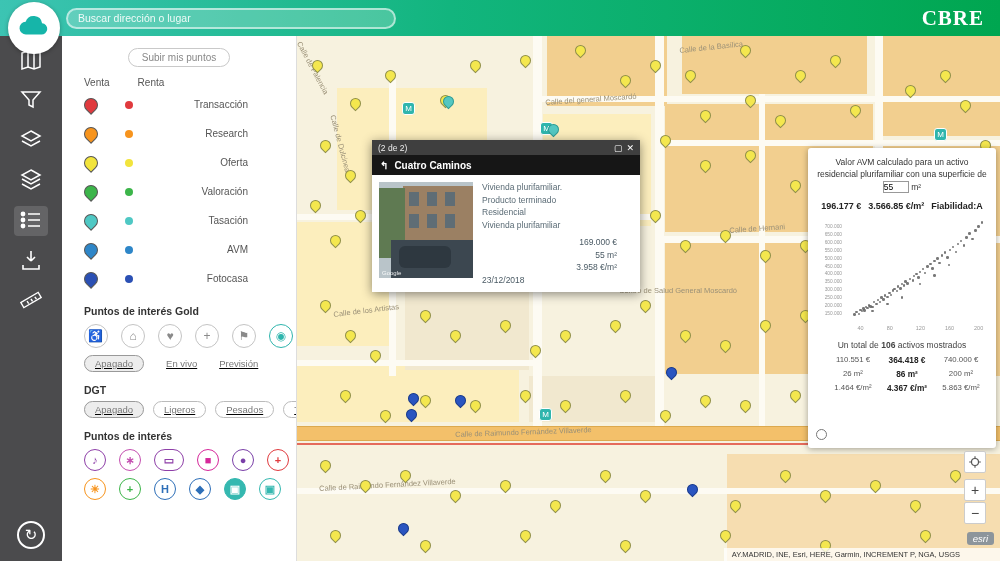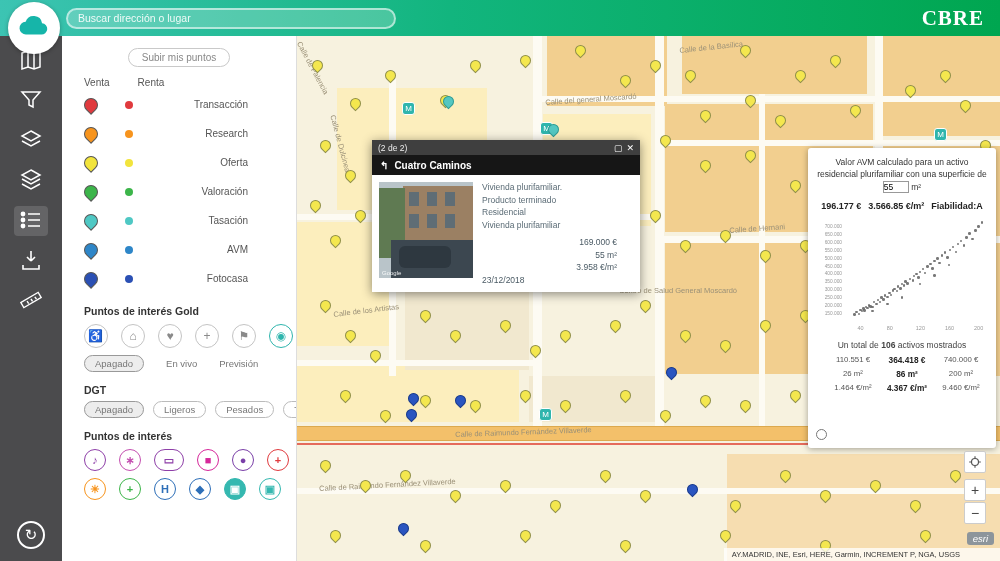--- a/index.html
+++ b/index.html
@@ -42,21 +42,21 @@
   .ldot{width:8px;height:8px;border-radius:50%;margin-left:27px;flex:none;cursor:pointer;}
   .llabel{margin-left:auto;font-size:10px;color:#555;}
   .sect{font-weight:bold;font-size:10.5px;color:#333;margin:12px 0 4px 22px;}
   .icon-row{display:flex;align-items:center;gap:13px;padding-left:22px;margin:7px 0;}
   .gicon{width:24px;height:24px;border-radius:50%;border:1px solid #c4c4c4;background:#fff;
     color:#8a8a8a;font-size:12px;line-height:21px;text-align:center;cursor:pointer;}
   .gicon.act{border-color:#2fb5ad;color:#2fb5ad;}
   .picon{width:22px;height:22px;border-radius:50%;border:1.5px solid;background:#fff;
     font-size:11px;line-height:18px;text-align:center;font-weight:bold;cursor:pointer;}
   .picon.wide{width:30px;border-radius:11px;}
-  .btn-row{display:flex;align-items:center;gap:22px;padding-left:22px;margin:5px 0;}
+  .btn-row{display:flex;align-items:center;gap:22px;padding-left:22px;margin:5px 0;text-decoration:underline;}
   .btn-row.tight{gap:9px;}
   .pillbtn{border:1px solid #bbb;border-radius:10px;background:#fff;color:#777;
     font-size:9.5px;padding:2px 10px;cursor:pointer;}
   .pillbtn.act{background:#ededed;border-color:#999;}
   .txtbtn{border:none;background:none;color:#777;font-size:9.5px;cursor:pointer;}
 
   
   .map{position:absolute;left:297px;top:36px;width:703px;height:525px;background:#f7f2df;overflow:hidden;}
   .blk{position:absolute;z-index:0;}
   .st{position:absolute;background:#fdfbf3;z-index:1;}
@@ -558,21 +558,21 @@
       </div>
       <div id="stats" class="stats">
           <div>110.551 €</div>
           <div class="b">364.418 €</div>
           <div>740.000 €</div>
           <div>26 m²</div>
           <div class="b">86 m²</div>
           <div>200 m²</div>
           <div>1.464 €/m²</div>
           <div class="b">4.367 €/m²</div>
-          <div>9.460 €/m²</div>
+          <div>5.863 €/m²</div>
         </div>
       <div class="radio"></div>
     </div>
 
     <div class="ctrl locate">
       <svg width="14" height="14" viewBox="0 0 24 24" style="margin-top:3px" fill="none" stroke="#555" stroke-width="2">
           <circle cx="12" cy="12" r="6"></circle>
           <path d="M12 2v4M12 18v4M2 12h4M18 12h4"></path>
         </svg>
     </div>

